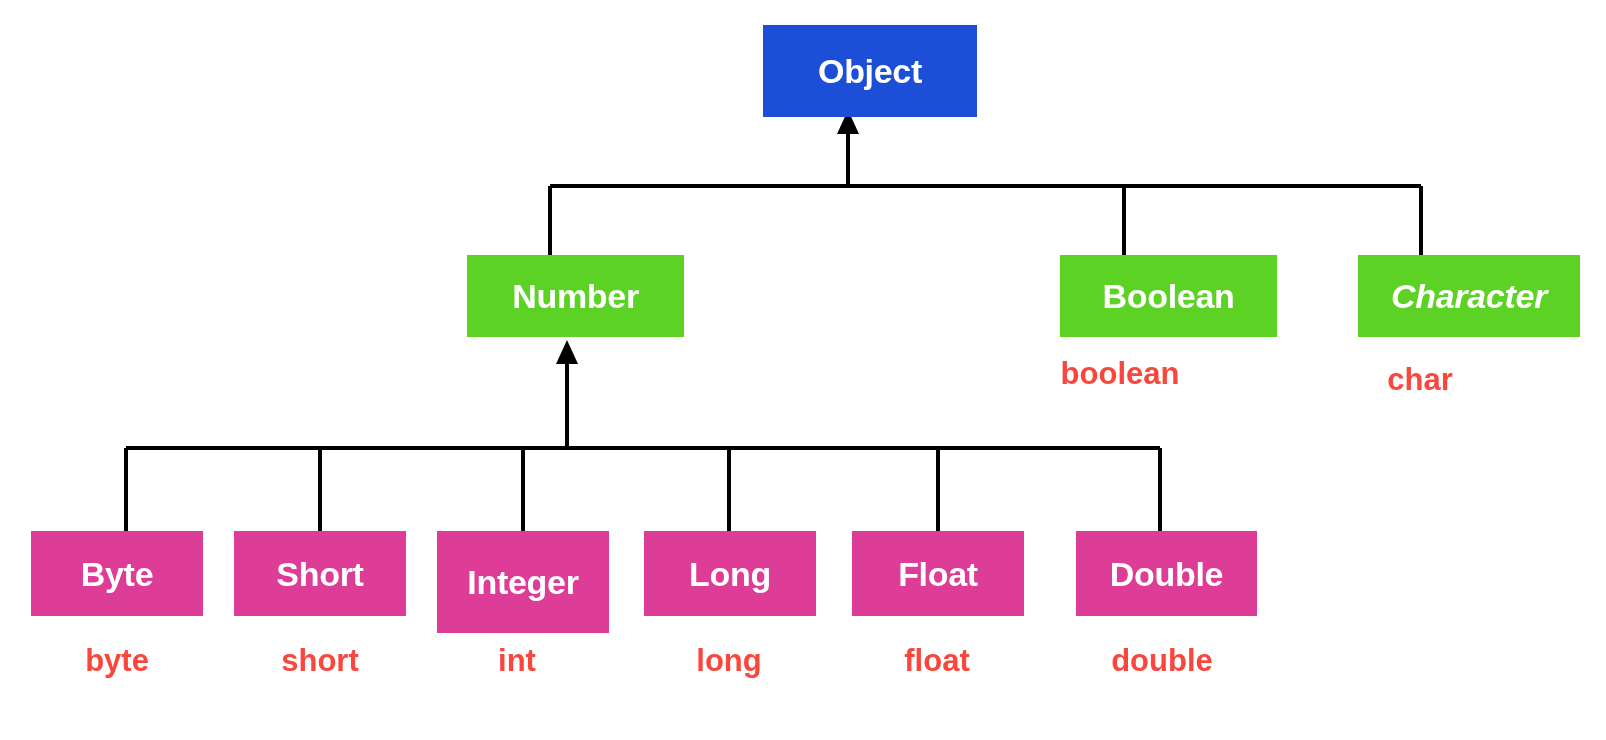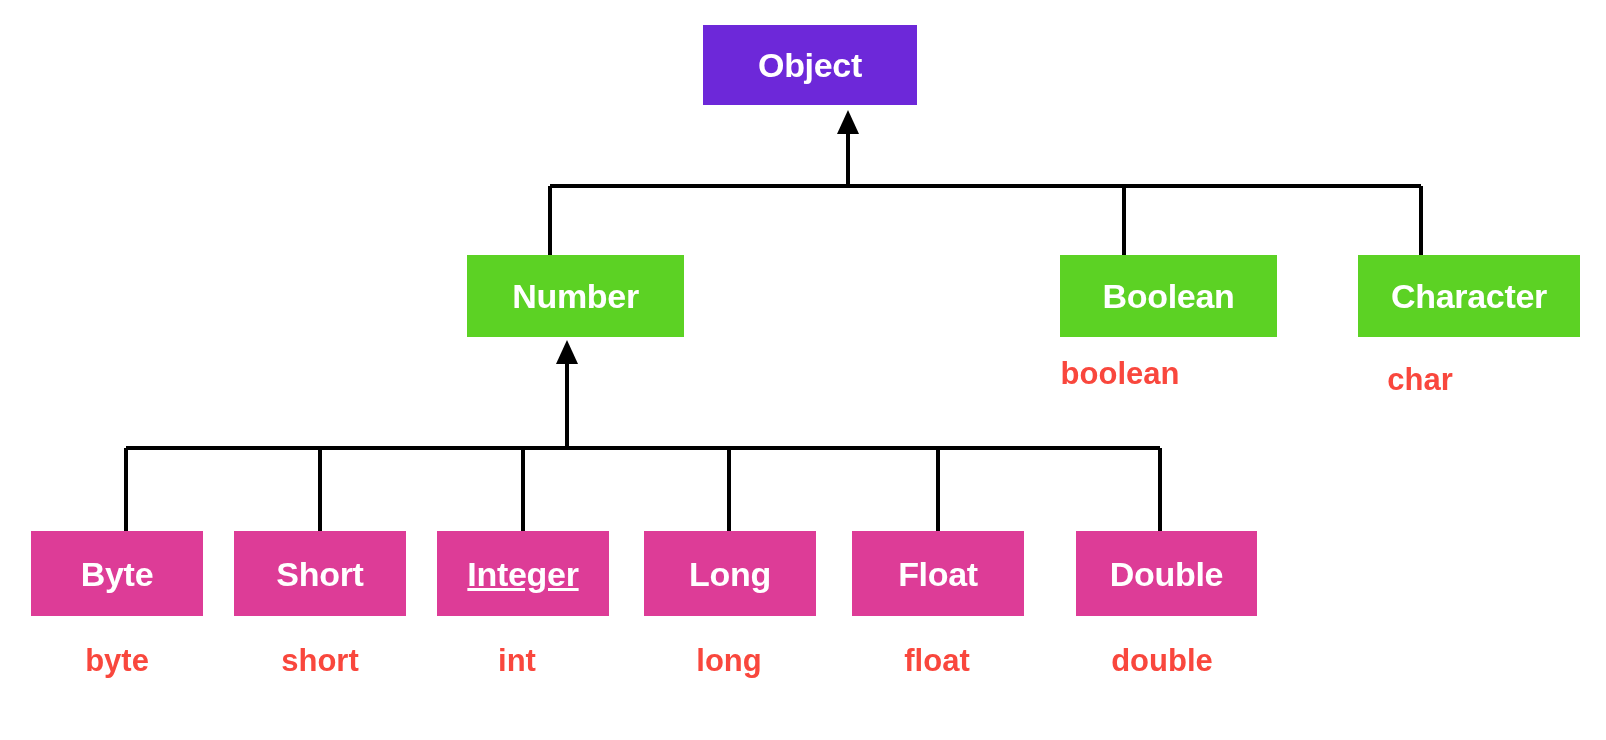--- a/index.html
+++ b/index.html
@@ -74,32 +74,32 @@
       <line x1="567" y1="448" x2="567" y2="364" stroke="#000000" stroke-width="4" shape-rendering="crispEdges"></line>
       <polygon points="567,340 556,364 578,364" fill="#000000"></polygon>
       <line x1="126" y1="448" x2="126" y2="531" stroke="#000000" stroke-width="4" shape-rendering="crispEdges"></line>
       <line x1="320" y1="448" x2="320" y2="531" stroke="#000000" stroke-width="4" shape-rendering="crispEdges"></line>
       <line x1="523" y1="448" x2="523" y2="531" stroke="#000000" stroke-width="4" shape-rendering="crispEdges"></line>
       <line x1="729" y1="448" x2="729" y2="531" stroke="#000000" stroke-width="4" shape-rendering="crispEdges"></line>
       <line x1="938" y1="448" x2="938" y2="531" stroke="#000000" stroke-width="4" shape-rendering="crispEdges"></line>
       <line x1="1160" y1="448" x2="1160" y2="531" stroke="#000000" stroke-width="4" shape-rendering="crispEdges"></line>
     </svg>
 
-  <div class="node root" style="left: 703px; top: 25px; width: 214px; height: 80px; background: #6d28d9;">Object</div>
+  <div class="node root" style="left: 763px; top: 25px; width: 214px; height: 92px; background: #1d4ed8;">Object</div>
 
   <div class="node branch" style="left: 419px; top: 255px; width: 217px; height: 82px; background: rgb(92, 210, 36);">Number</div>
   <div class="node branch" style="left: 1012px; top: 255px; width: 217px; height: 82px; background: rgb(92, 210, 36);">Boolean</div>
-  <div class="node branch" style="left: 1310px; top: 255px; width: 222px; height: 82px; background: rgb(92, 210, 36);">Character</div>
+  <div class="node branch" style="left: 1310px; top: 255px; width: 222px; height: 82px; background: rgb(92, 210, 36); font-style: italic;">Character</div>
 
   <div class="prim-label" style="left: 970px; top: 358px; width: 300px;">boolean</div>
   <div class="prim-label" style="left: 1270px; top: 364px; width: 300px;">char</div>
 
   <div class="node leaf" style="left: 31px; top: 531px; width: 172px; height: 85px; background: rgb(221, 60, 151);">Byte</div>
   <div class="node leaf" style="left: 234px; top: 531px; width: 172px; height: 85px; background: rgb(221, 60, 151);">Short</div>
-  <div class="node leaf" style="left: 437px; top: 531px; width: 172px; height: 85px; background: rgb(221, 60, 151); text-decoration: underline;">Integer</div>
+  <div class="node leaf" style="left: 437px; top: 531px; width: 172px; height: 102px; background: rgb(221, 60, 151);">Integer</div>
   <div class="node leaf" style="left: 644px; top: 531px; width: 172px; height: 85px; background: rgb(221, 60, 151);">Long</div>
   <div class="node leaf" style="left: 852px; top: 531px; width: 172px; height: 85px; background: rgb(221, 60, 151);">Float</div>
   <div class="node leaf" style="left: 1076px; top: 531px; width: 181px; height: 85px; background: rgb(221, 60, 151);">Double</div>
 
   <div class="prim-label" style="left: -33px; top: 645px; width: 300px;">byte</div>
   <div class="prim-label" style="left: 170px; top: 645px; width: 300px;">short</div>
   <div class="prim-label" style="left: 367px; top: 645px; width: 300px;">int</div>
   <div class="prim-label" style="left: 579px; top: 645px; width: 300px;">long</div>
   <div class="prim-label" style="left: 787px; top: 645px; width: 300px;">float</div>
   <div class="prim-label" style="left: 1012px; top: 645px; width: 300px;">double</div>

